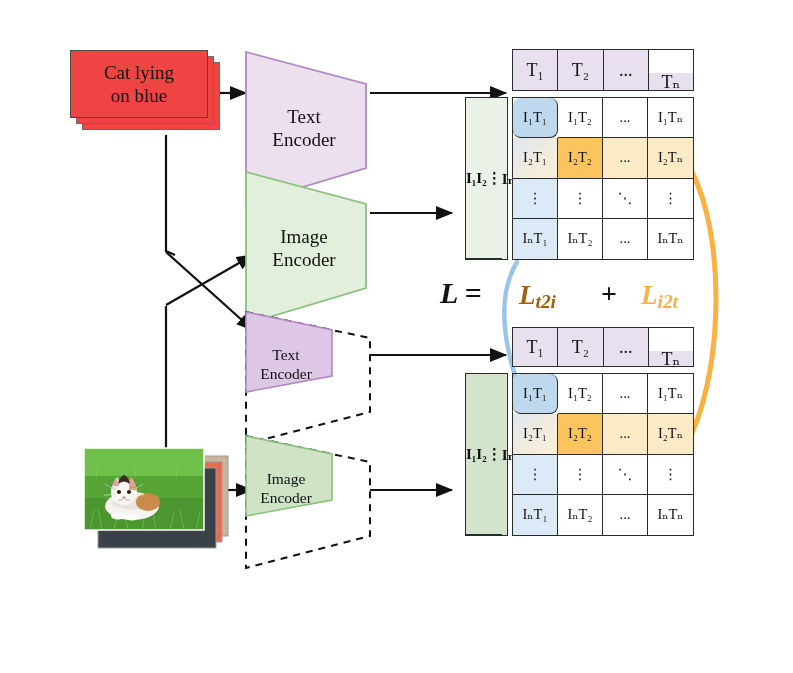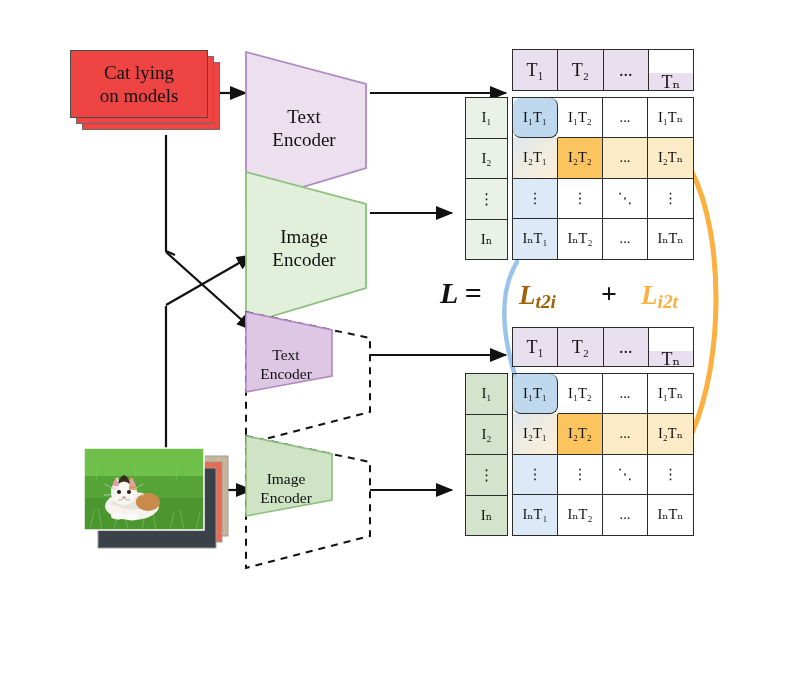--- a/index.html
+++ b/index.html
@@ -45,21 +45,21 @@
     margin-top: 24px;
   }
   .enc-label.small { font-size: 15.5px; }
 
   
   .matrix-wrap { position: absolute; }
   .icol {
     position: absolute;
     box-sizing: border-box;
     border: 1.7px solid #2b2b2b;
-    display: flex; flex-direction: column;
+    display: flex; flex-direction: row; font-weight: bold;
   }
   .icol > div {
     flex: 1 1 0;
     box-sizing: border-box;
     border-bottom: 1.7px solid #2b2b2b;
     display: flex; align-items: center; justify-content: center;
     font-size: 15px;
   }
   .icol > div:last-child { border-bottom: none; }
 
@@ -177,21 +177,21 @@
     <path d="M 517,262 C 500,290 500,330 517,382" fill="none" stroke="#9cc3ec" stroke-width="4.5" stroke-linecap="round"></path>
 
     <path d="M 692,172 C 724,235 724,360 692,433" fill="none" stroke="#fbb040" stroke-width="5" stroke-linecap="round"></path>
   </svg>
 
   <div class="txtbox abs" style="left:82px;top:62px;width:138px;height:68px;"></div>
   <div class="txtbox abs" style="left:76px;top:56px;width:138px;height:68px;"></div>
   <div class="txtbox front abs" style="left:70px;top:50px;width:138px;height:68px;">
     <span>
       <span>Cat lying</span><br>
-      <span>on models</span>
+      <span>on blue</span>
     </span>
   </div>
 
   <svg class="abs" width="150" height="110" style="left:84px;top:440px;">
 
     <rect x="26" y="16" width="118" height="80" fill="#c8b59a" stroke="#9c9c9c" stroke-width="1"></rect>
     <rect x="20" y="22" width="118" height="80" fill="#ea6a4f" stroke="#9c9c9c" stroke-width="1"></rect>
     <rect x="14" y="28" width="118" height="80" fill="#3a4148" stroke="#9c9c9c" stroke-width="1"></rect>
 
     <g>

